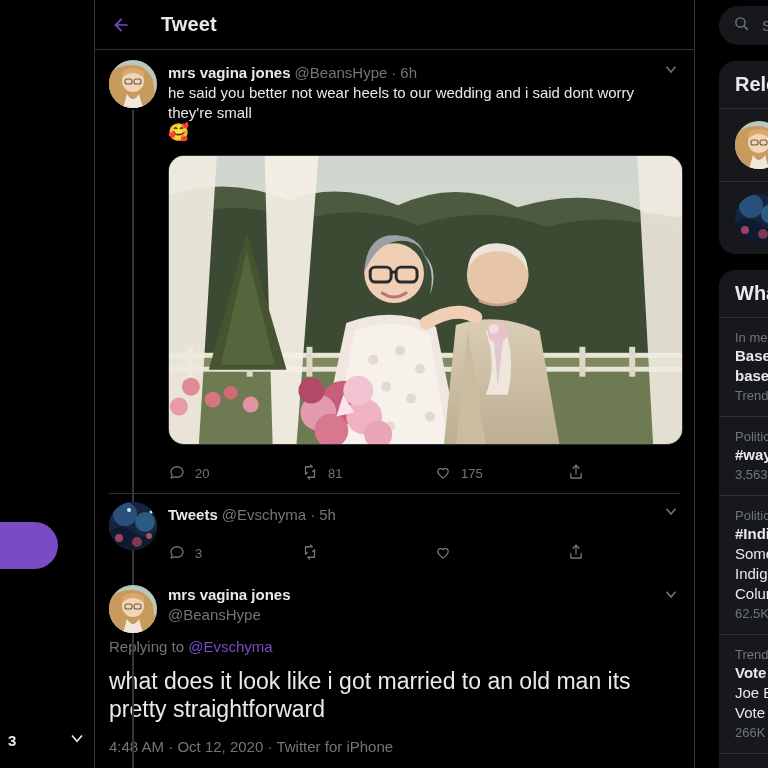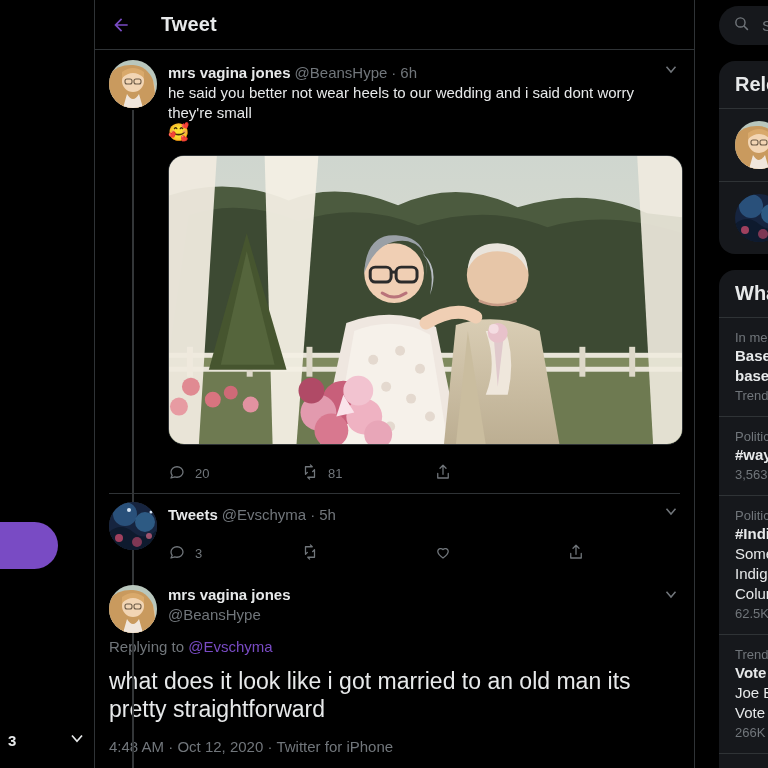--- a/index.html
+++ b/index.html
@@ -285,20 +285,26 @@
             <span class="cnt">20</span>
           </span>
           <span class="act">
             <svg viewBox="0 0 24 24">
                 <path d="M6 5h9l-2.5-2.5M6 5v10l2.5-2.5M18 19H9l2.5 2.5M18 19V9l-2.5 2.5"></path>
               </svg>
             <span class="cnt">81</span>
           </span>
           <span class="act">
             <svg viewBox="0 0 24 24">
+                <path d="M12 20s-7-4.6-7-9.2A4 4 0 0112 8.8 4 4 0 0119 10.8C19 15.4 12 20 12 20z"></path>
+              </svg>
+            <span class="cnt">175</span>
+          </span>
+          <span class="act">
+            <svg viewBox="0 0 24 24">
                 <path d="M12 3v12M12 3L8 7M12 3l4 4M5 14v6h14v-6"></path>
               </svg>
           </span>
         </div>
       </div>
     </div>
 
     <div class="sep"></div>
 
     <div class="tweet" style="padding-top:8px;">

